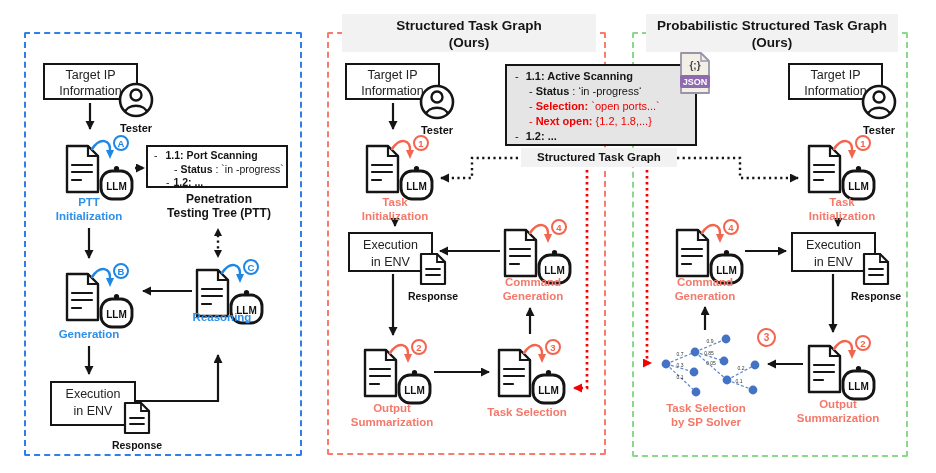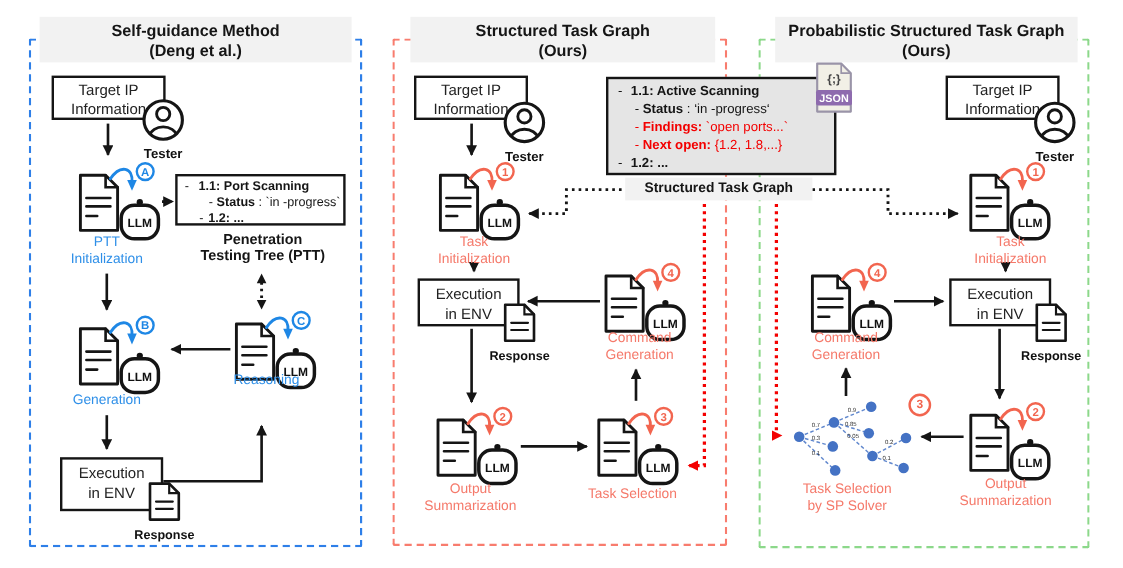--- a/index.html
+++ b/index.html
@@ -8,21 +8,21 @@
   .panel{position:absolute;border:2.5px dashed;border-radius:2px;box-sizing:border-box;z-index:1;}
   .p1b{border-color:#2E7FE8;}
   .p2b{border-color:#F87C6E;}
   .p3b{border-color:#8CD88A;}
   .titlebar{position:absolute;background:#F2F2F2;text-align:center;font-weight:bold;
             font-size:13.5px;line-height:17px;padding-top:3px;color:#151515;z-index:2;box-sizing:border-box;}
   .box{position:absolute;border:2.5px solid #151515;background:#fff;text-align:center;z-index:4;
        box-sizing:border-box;color:#222;}
   .tbox{font-size:12.5px;line-height:16px;padding-top:2px;}
   .ebox{font-size:12.5px;line-height:17px;padding-top:3px;}
-  .mlabel{position:absolute;text-align:center;font-size:11.5px;line-height:13.5px;z-index:4;}
+  .mlabel{position:absolute;text-align:center;font-size:11.5px;line-height:13.5px;z-index:4;font-weight:bold;}
   .blue-t{color:#2E8FE8;}
   .sal-t{color:#F5796A;}
   .ptt-box{position:absolute;border:2.5px solid #151515;background:#fff;z-index:4;box-sizing:border-box;
            font-size:10.5px;line-height:13.5px;padding:2px 4px 0 6px;color:#151515;white-space:nowrap;}
   .json-box{position:absolute;border:2.5px solid #151515;background:#e5e5e5;z-index:5;box-sizing:border-box;
             font-size:11px;line-height:15px;padding:3px 6px 0 8px;color:#151515;white-space:nowrap;}
   .red-t{color:#F30000;}
   .b{font-weight:bold;}
   .dash{display:inline-block;}
   .caption-bar{position:absolute;background:#F2F2F2;text-align:center;font-weight:bold;font-size:11.5px;
@@ -59,24 +59,20 @@
 </style>
 </head>
 <body>
 
 <div id="canvas">
 
   <div class="panel p1b" style="left:24px;top:32px;width:278px;height:424px;"></div>
   <div class="panel p2b" style="left:327px;top:32px;width:279px;height:423px;"></div>
   <div class="panel p3b" style="left:632px;top:32px;width:276px;height:425px;"></div>
 
-  <div class="titlebar" style="left:33px;top:14px;width:260px;height:38px;">
-    <div>Self-guidance Method</div>
-    <div>(Deng et al.)</div>
-  </div>
   <div class="titlebar" style="left:342px;top:14px;width:254px;height:38px;">
     <div>Structured Task Graph</div>
     <div>(Ours)</div>
   </div>
   <div class="titlebar" style="left:646px;top:14px;width:252px;height:38px;">
     <div>Probabilistic Structured Task Graph</div>
     <div>(Ours)</div>
   </div>
 
   <svg id="arrows" width="936" height="473" viewBox="0 0 936 473">
@@ -354,21 +350,21 @@
     </svg>
   </div>
   <div class="mlabel sal-t" style="left:497px;top:276px;width:72px;">
     <div>Command</div>
     <div>Generation</div>
   </div>
 
   <div class="json-box" style="left:505px;top:64px;width:192px;height:82px;">
     <div><span class="dash" style="margin-right:7px;">-</span><span class="b">1.1: Active Scanning</span></div>
     <div style="padding-left:14px;"><span class="dash" style="margin-right:3px;">-</span><span class="b">Status</span><span> : ‘in -progress‘</span></div>
-    <div style="padding-left:14px;" class="red-t"><span class="dash" style="margin-right:3px;">-</span><span class="b">Findings:</span><span> `open ports...`</span></div>
+    <div style="padding-left:14px;" class="red-t"><span class="dash" style="margin-right:3px;">-</span><span class="b">Selection:</span><span> `open ports...`</span></div>
     <div style="padding-left:14px;" class="red-t"><span class="dash" style="margin-right:3px;">-</span><span class="b">Next open:</span><span> {1.2, 1.8,...}</span></div>
     <div><span class="dash" style="margin-right:7px;">-</span><span class="b">1.2: ...</span></div>
   </div>
   <div class="json-icon" style="left:678px;top:50px;">
     <svg width="34" height="46" viewBox="0 0 34 46">
       <path d="M3,3 L23,3 L31,11 L31,43 L3,43 Z" fill="#F2F0E6" stroke="#9A94A8" stroke-width="1.8" stroke-linejoin="round"></path>
       <path d="M23,3 L23,11 L31,11" fill="none" stroke="#9A94A8" stroke-width="1.4"></path>
       <text x="17" y="19" text-anchor="middle" font-size="10" font-weight="bold" fill="#444">{;}</text>
       <rect x="2" y="25" width="30" height="13" rx="2" fill="#8E6BAE"></rect>
       <text x="17" y="35" text-anchor="middle" font-size="9" font-weight="bold" fill="#fff">JSON</text>

